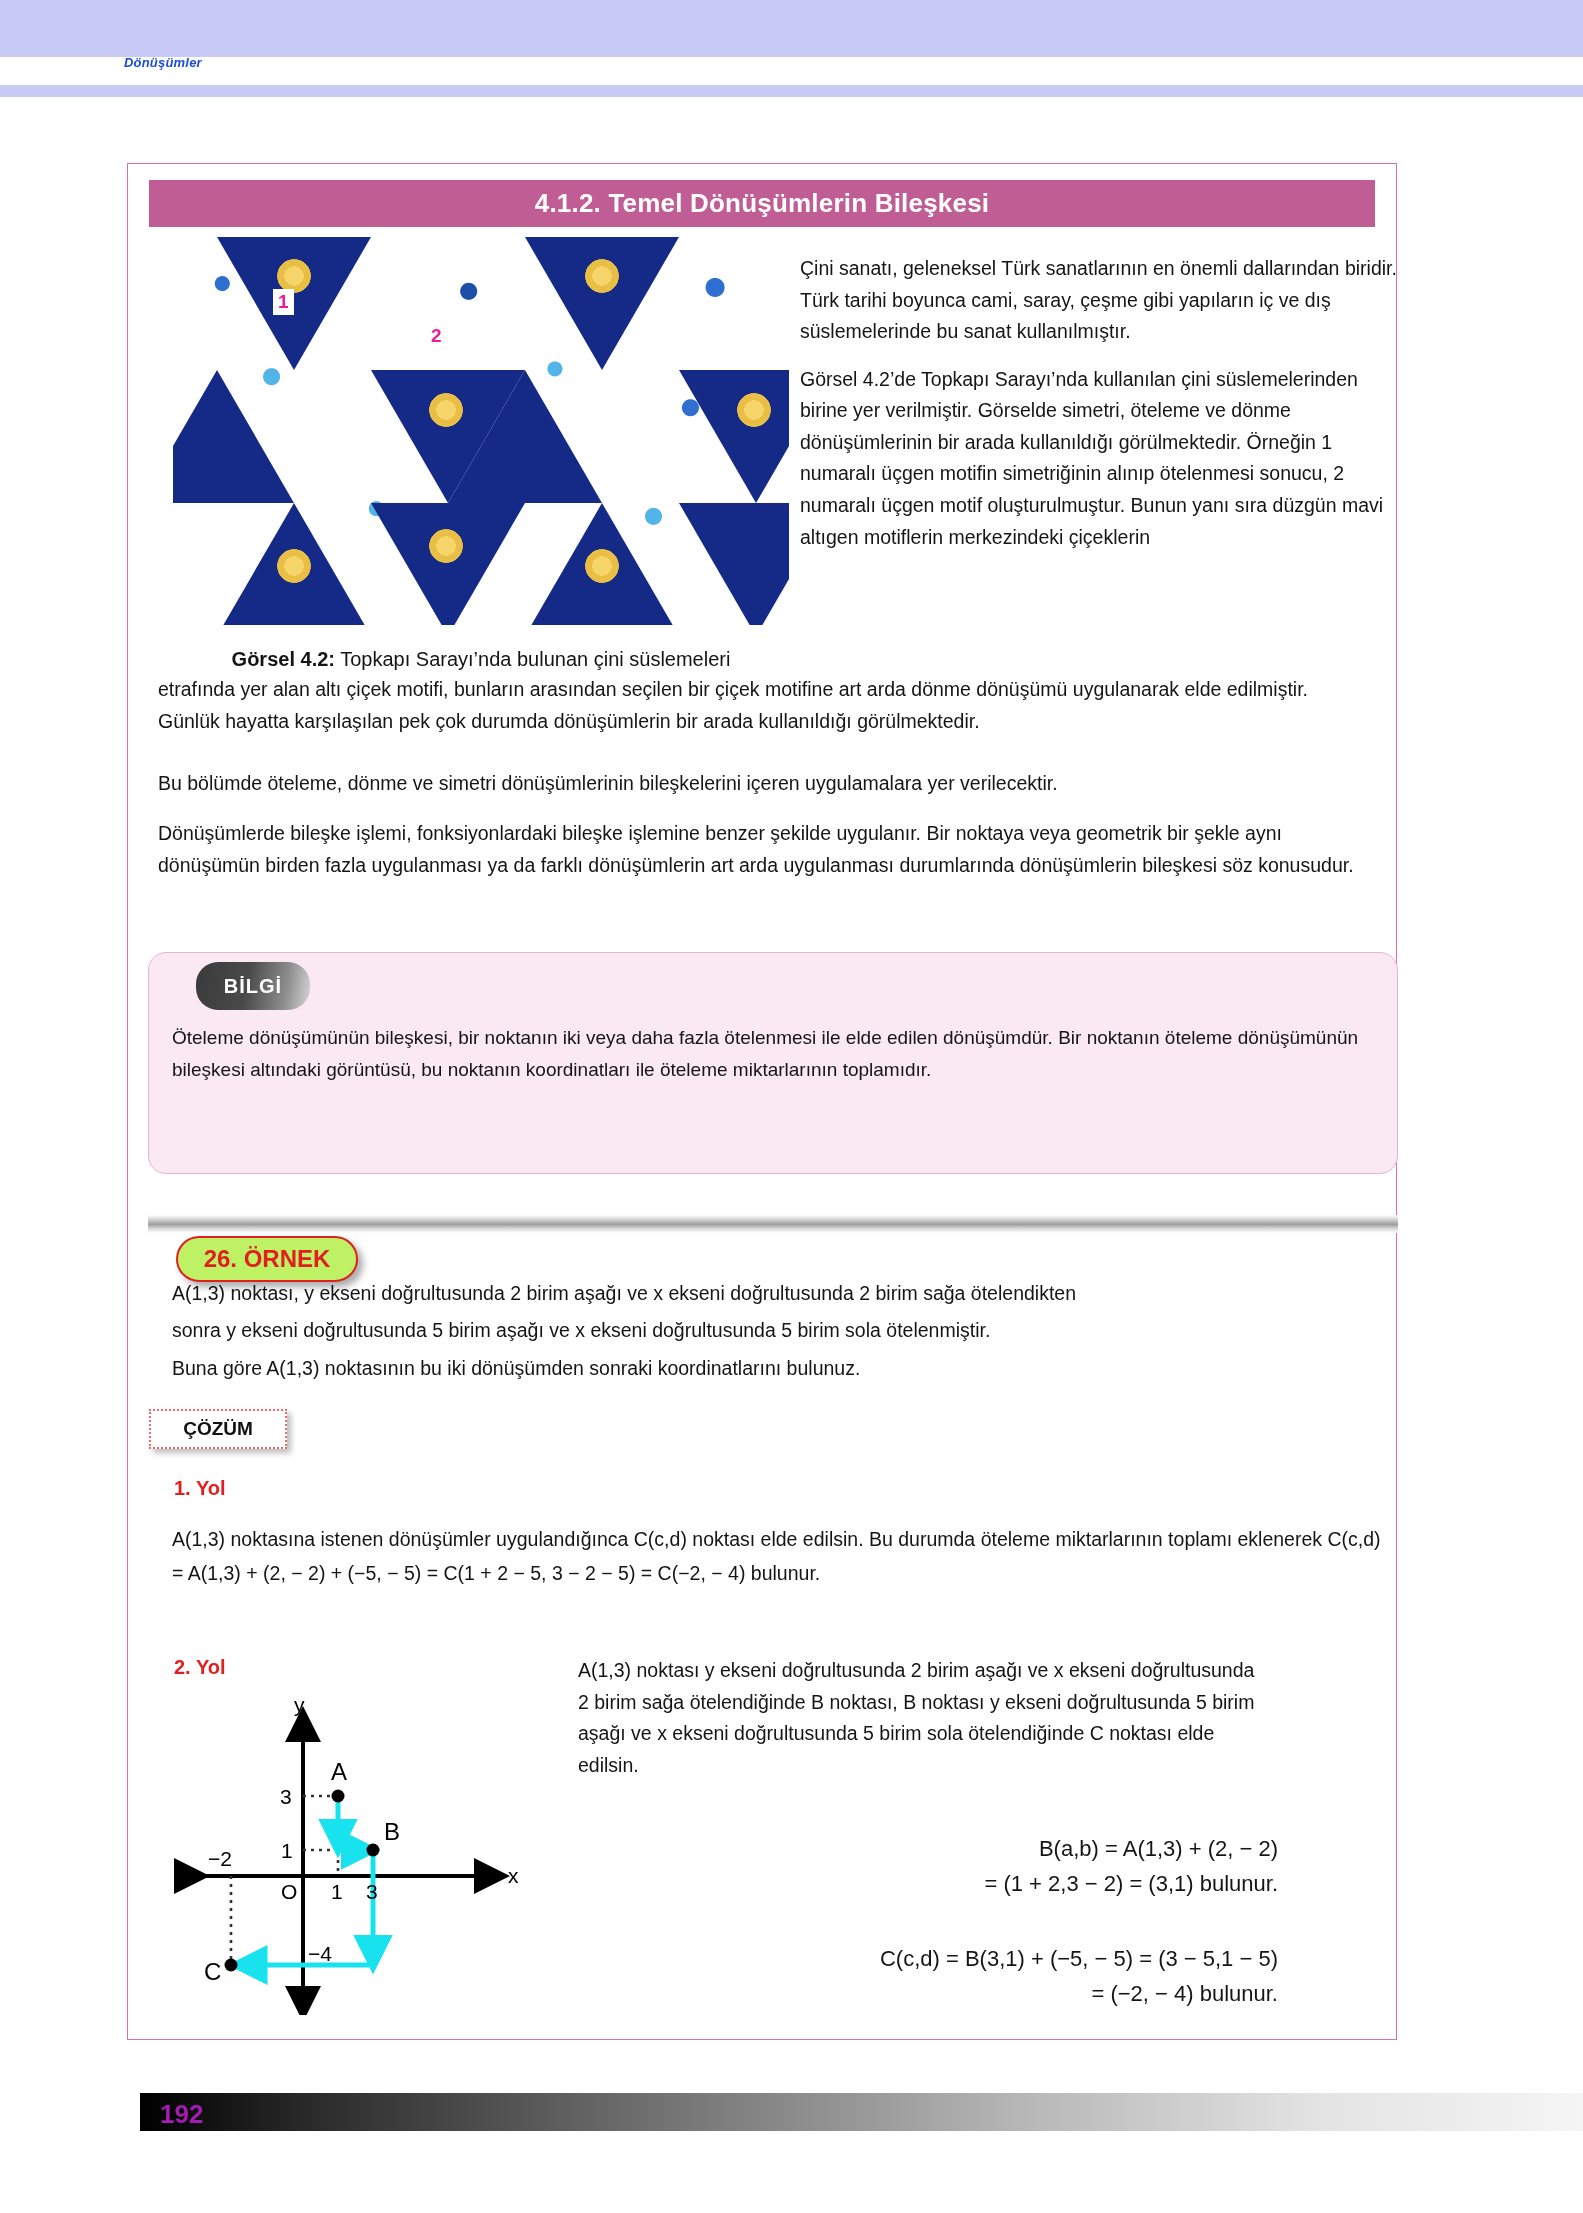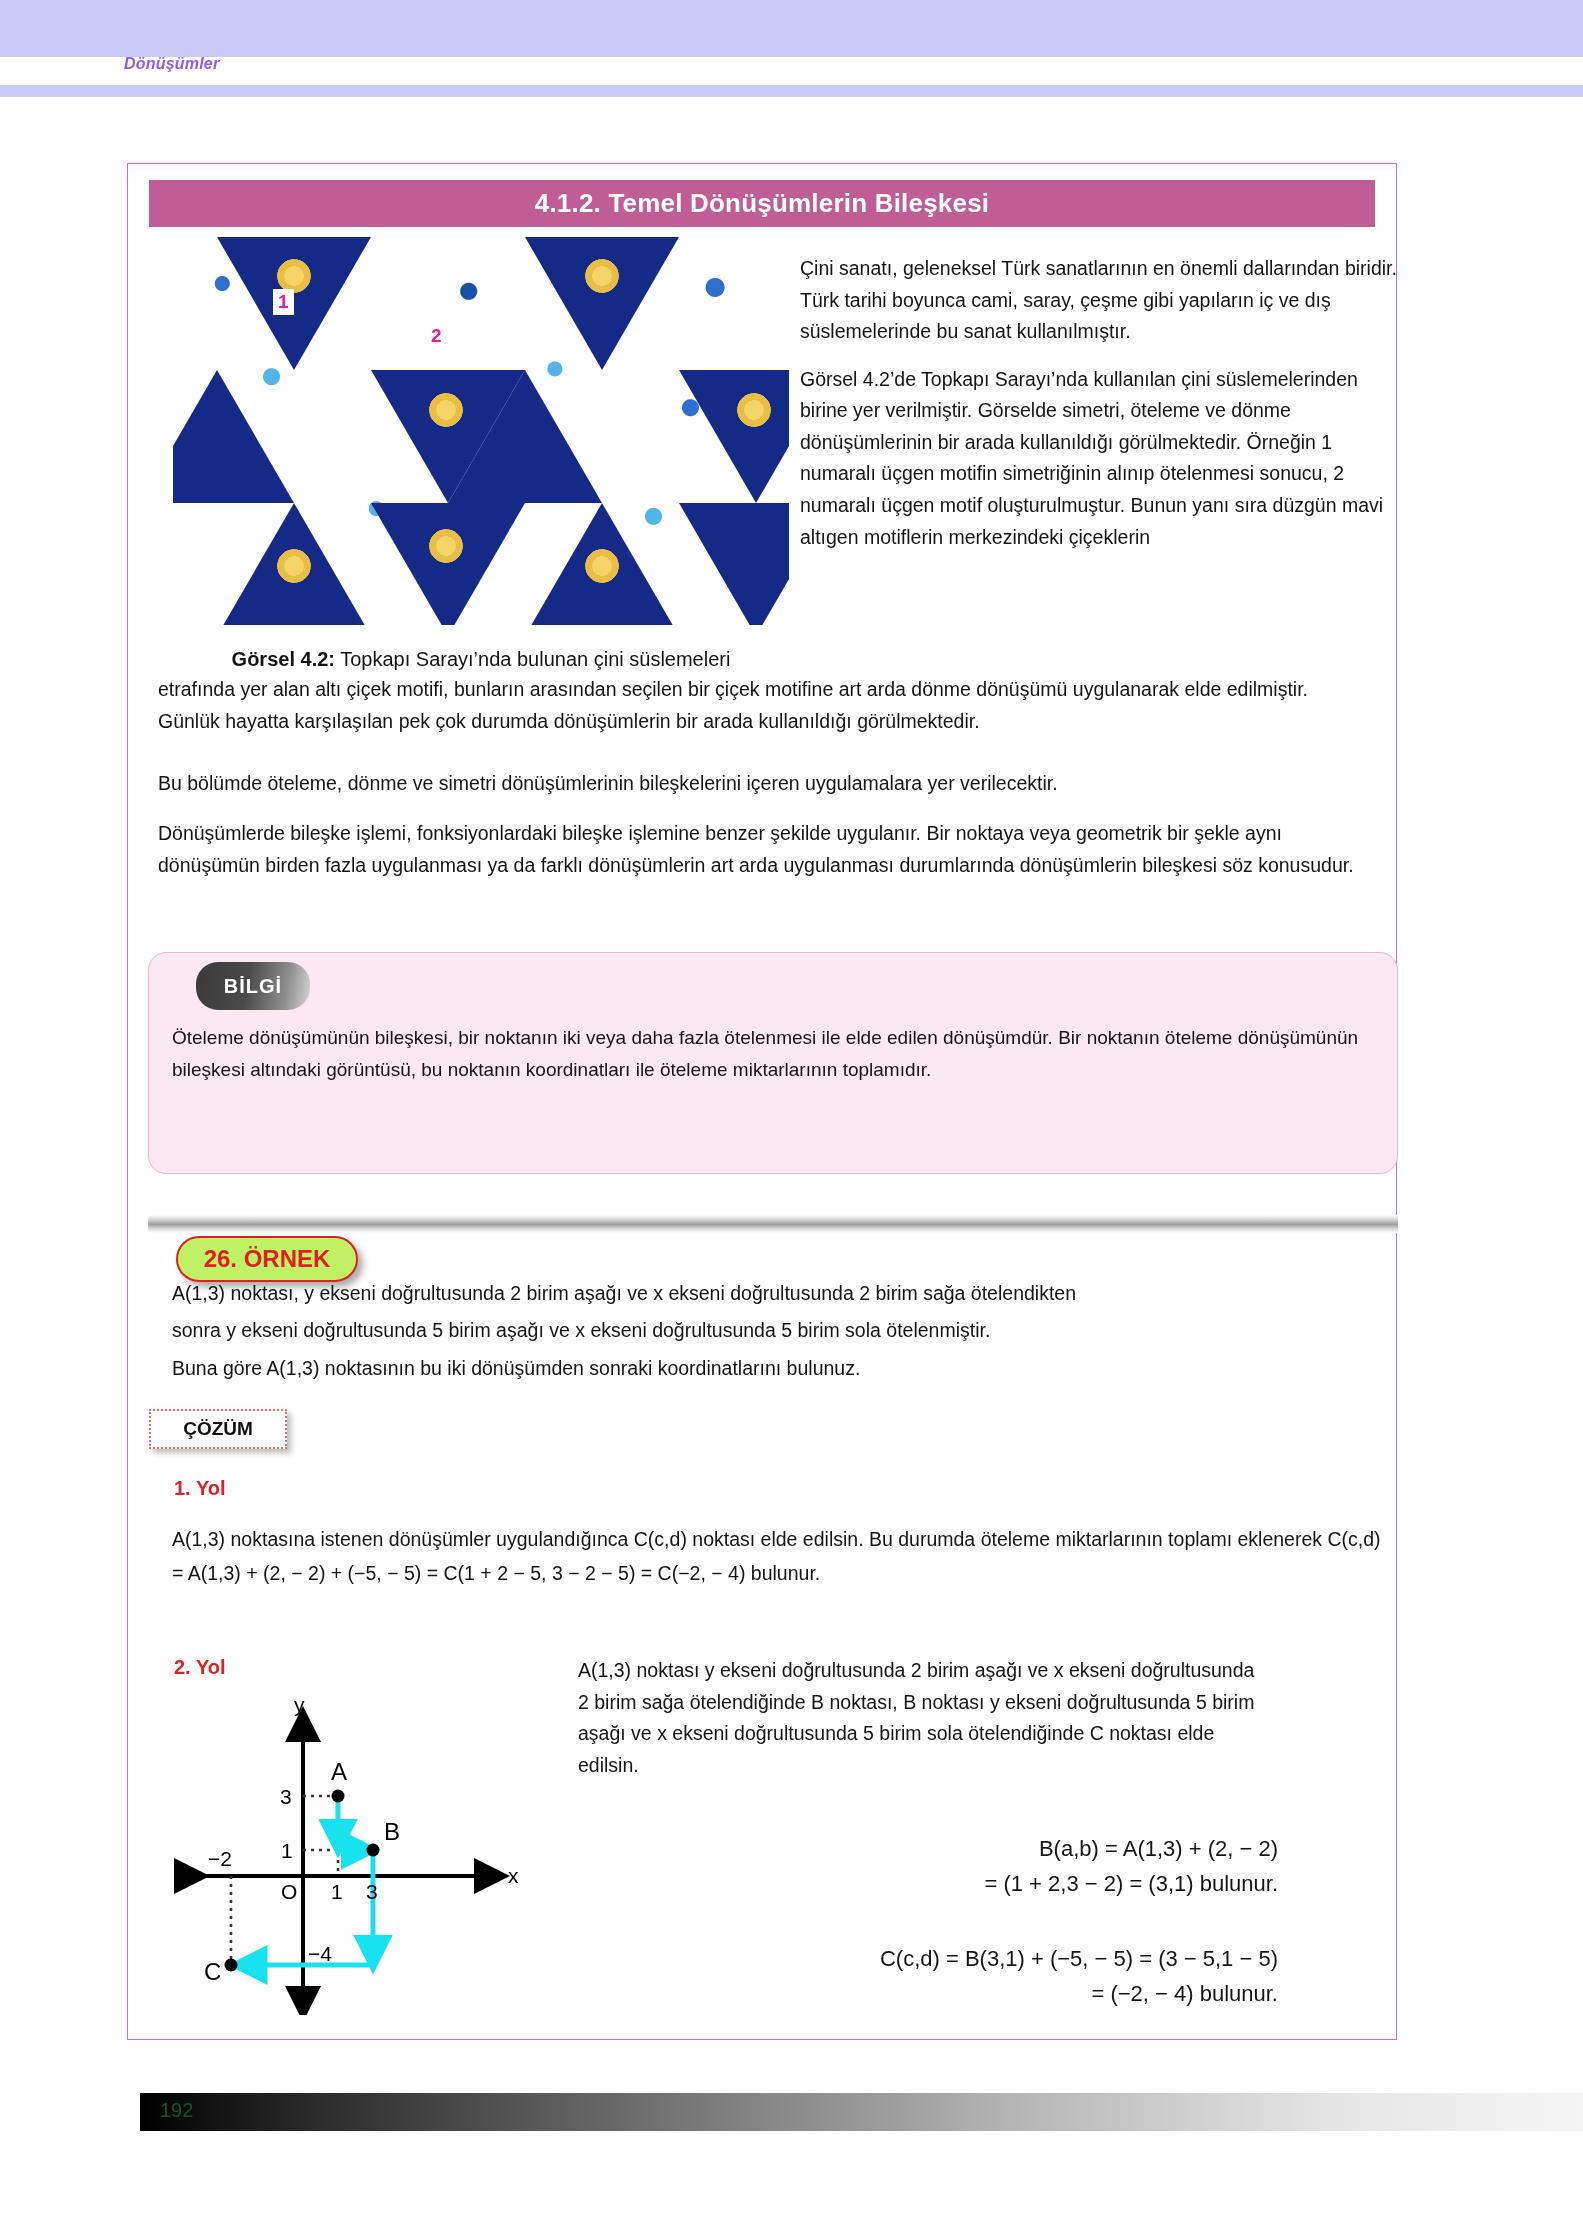--- a/index.html
+++ b/index.html
@@ -21,22 +21,22 @@
   .hdr-white{
     position:absolute; left:0; top:57px; width:1583px; height:28px;
     background:#ffffff;
   }
   .hdr-band-bot{
     position:absolute; left:0; top:85px; width:1583px; height:12px;
     background:#c9cbf7;
   }
   .hdr-title{
     position:absolute; left:124px; top:55px;
-    font-style:italic; font-weight:bold; font-size:16px;
-    color:#8b5cf6; letter-spacing:.2px;
+    font-style:italic; font-weight:bold; font-size:13px;
+    color:#1d4ed8; letter-spacing:.2px;
   }
 
   
   .content-box{
     position:absolute; left:127px; top:163px;
     width:1270px; height:1877px;
     border:1.5px solid #d96fa8;
     background:#ffffff;
   }
 
@@ -191,21 +191,21 @@
   
   .graph{ position:absolute; left:168px; top:1680px; width:400px; height:335px; }
 
   
   .foot-bar{
     position:absolute; left:140px; top:2093px; width:1443px; height:38px;
     background:linear-gradient(90deg,#000000 0%, #2b2b2b 12%, #6f6f6f 35%, #b4b4b4 60%, #e4e4e4 82%, #f5f5f5 100%);
   }
   .foot-num{
     position:absolute; left:160px; top:2099px;
-    color:#14532d; font-size:20px; font-weight:normal;
+    color:#a21caf; font-size:26px; font-weight:bold;
   }
 </style>
 </head>
 <body>
 
 <div class="hdr-band-top"></div>
 <div class="hdr-white"></div>
 <div class="hdr-band-bot"></div>
 <div class="hdr-title">Dönüşümler</div>
 

